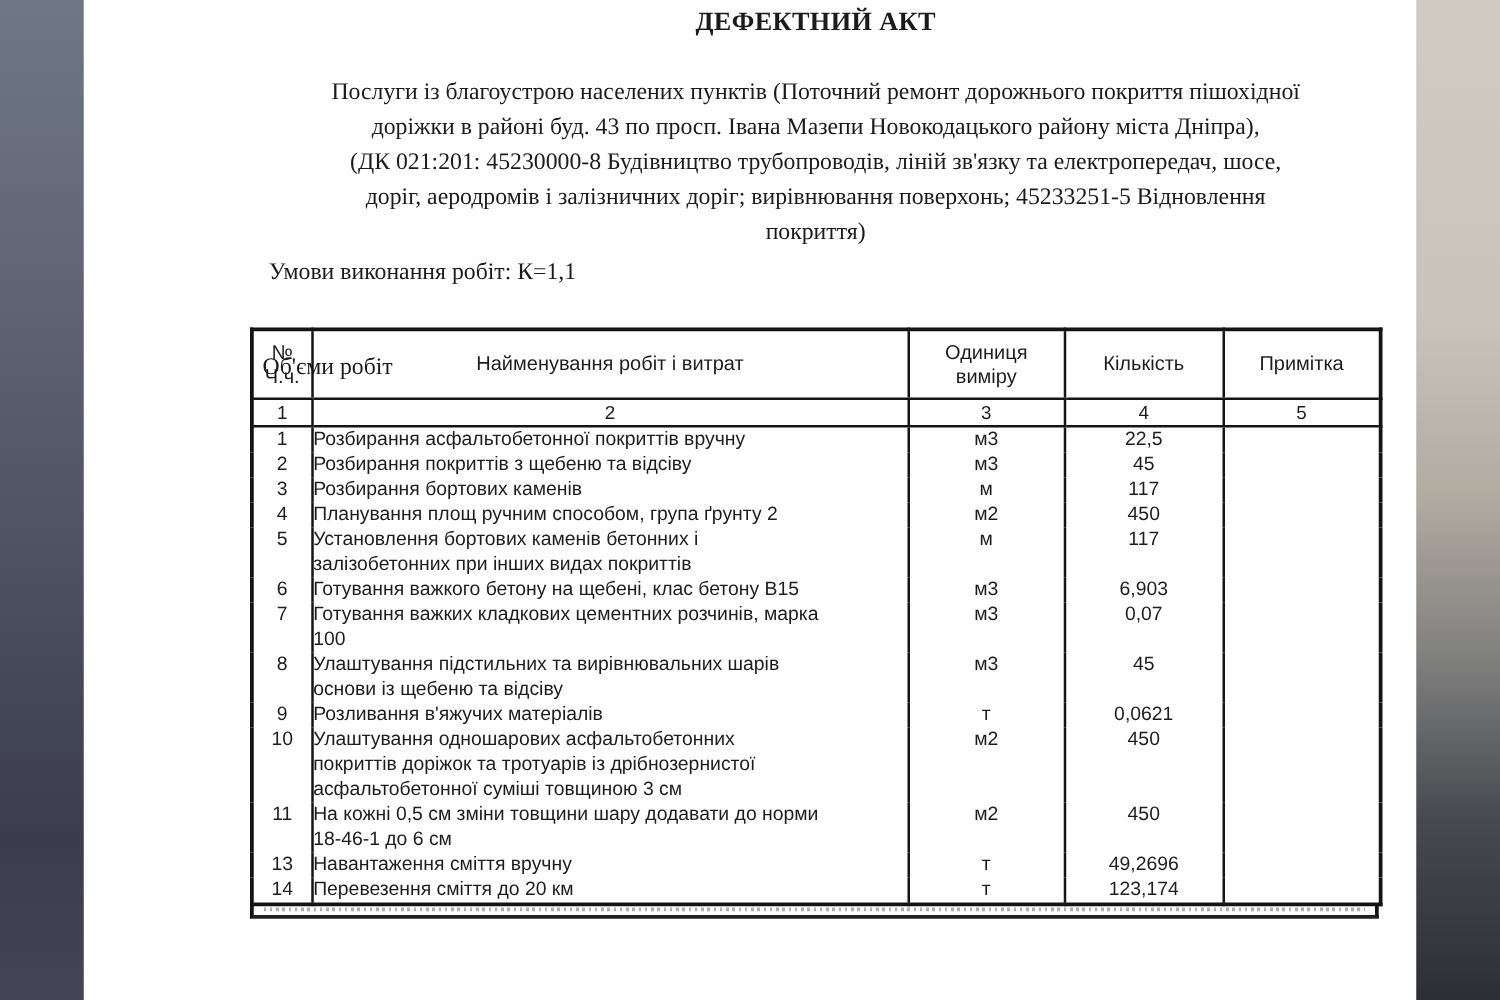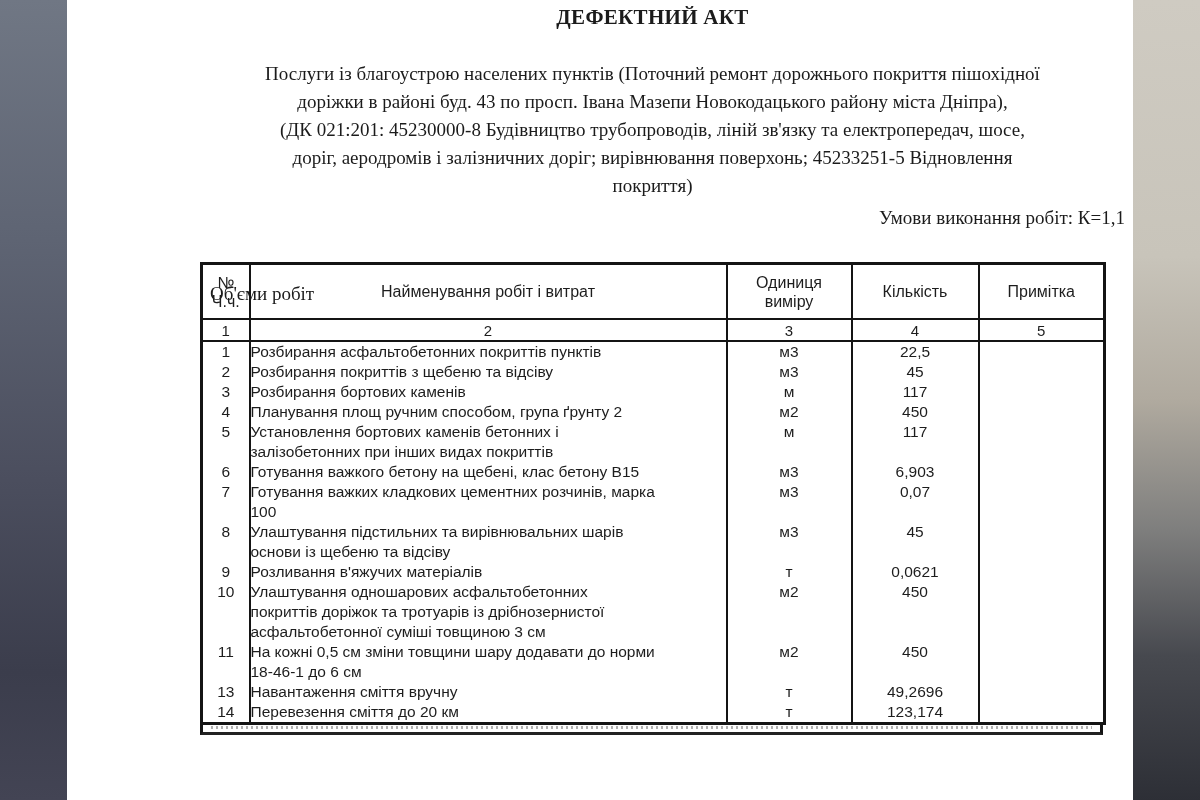--- a/index.html
+++ b/index.html
@@ -17,21 +17,21 @@
     background:linear-gradient(180deg,#cfcbc2 0%,#c8c4ba 32%,#b0aa9f 50%,#7f7f7e 66%,#47494f 82%,#2d2f36 100%);
   }
   
   .doc-text { position:absolute; left:180px; top:0; width:945px; }
   .doc-title {
     margin-top:5px; text-align:center; font-weight:bold; font-size:21px; line-height:25px;
     letter-spacing:.3px;
   }
   .doc-para { margin-top:30px; }
   .doc-para div { text-align:center; font-size:19px; line-height:28px; }
-  .doc-cond { margin-top:4px; font-size:19px; line-height:28px; padding-left:35px;text-align:right; }
+  .doc-cond { margin-top:4px; font-size:19px; line-height:28px; padding-left:35px; }
   .doc-vol  { font-size:19px; line-height:28px; padding-left:30px;margin-top:48px; }
 
   
   .table-wrap { position:absolute; left:200px; top:262px; width:903px; }
   table.works {
     border-collapse:collapse; table-layout:fixed; width:903px;
     border:3px solid #141414;
     font-family:"Liberation Sans", sans-serif; color:#1d1d1d;
   }
   table.works th, table.works td { border-left:2px solid #141414; padding:0; }
@@ -106,21 +106,21 @@
           <td>1</td>
           <td>2</td>
           <td>3</td>
           <td>4</td>
           <td>5</td>
         </tr>
       </thead>
       <tbody class="body">
           <tr>
             <td class="c-num">1</td>
-            <td class="c-name">Розбирання асфальтобетонних покриттів пунктів</td>
+            <td class="c-name">Розбирання асфальтобетонної покриттів вручну</td>
             <td class="c-unit">м3</td>
             <td class="c-qty">22,5</td>
             <td class="c-note"></td>
           </tr>
           <tr>
             <td class="c-num">2</td>
             <td class="c-name">Розбирання покриттів з щебеню та відсіву</td>
             <td class="c-unit">м3</td>
             <td class="c-qty">45</td>
             <td class="c-note"></td>

